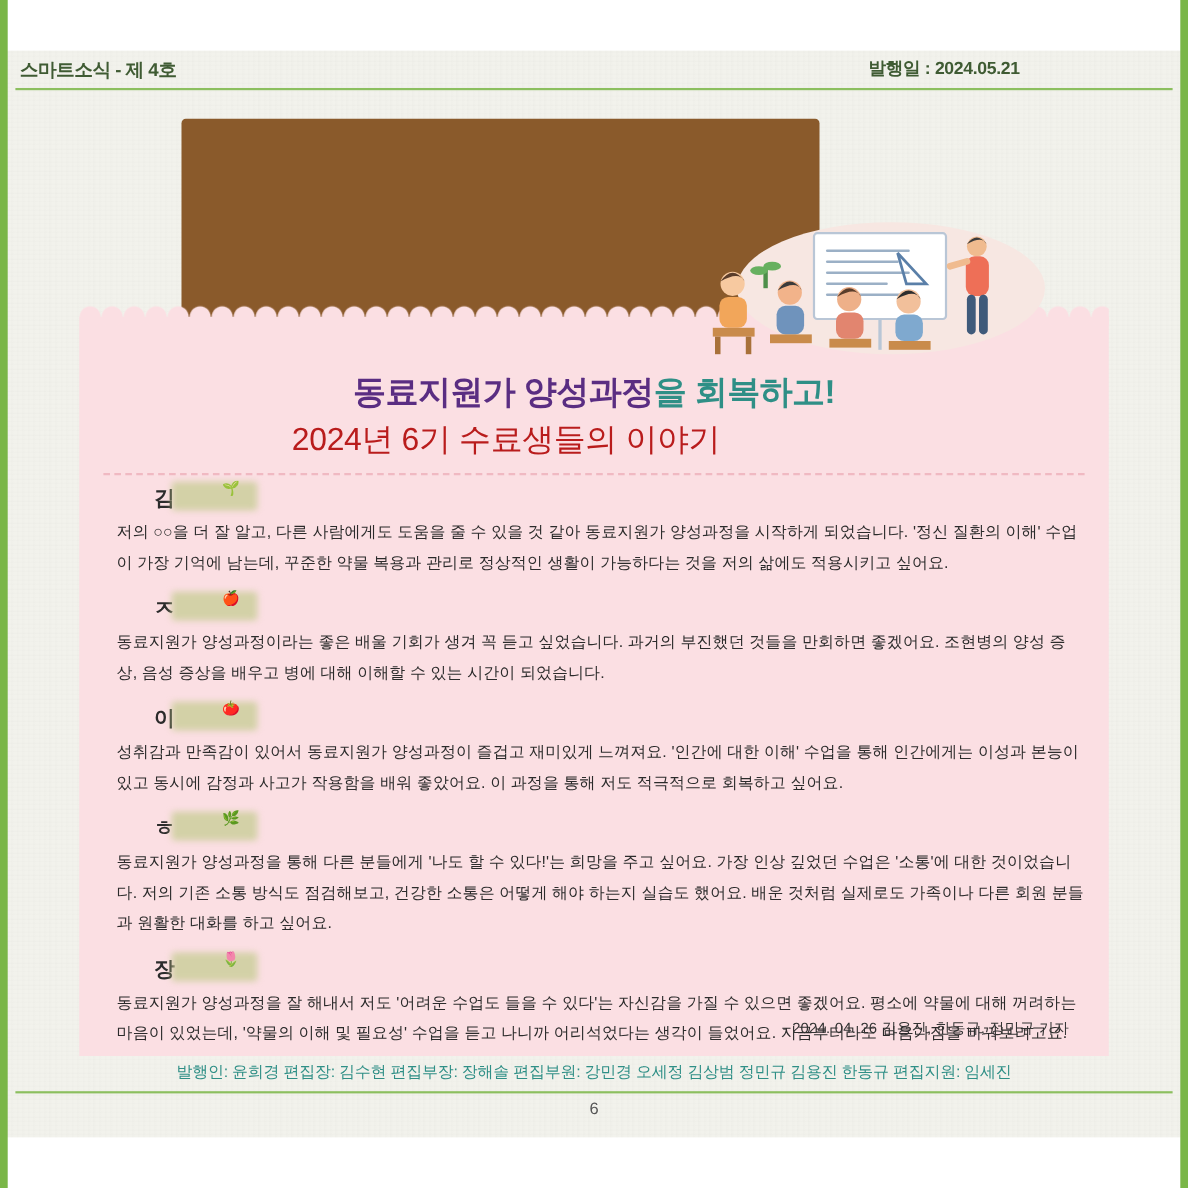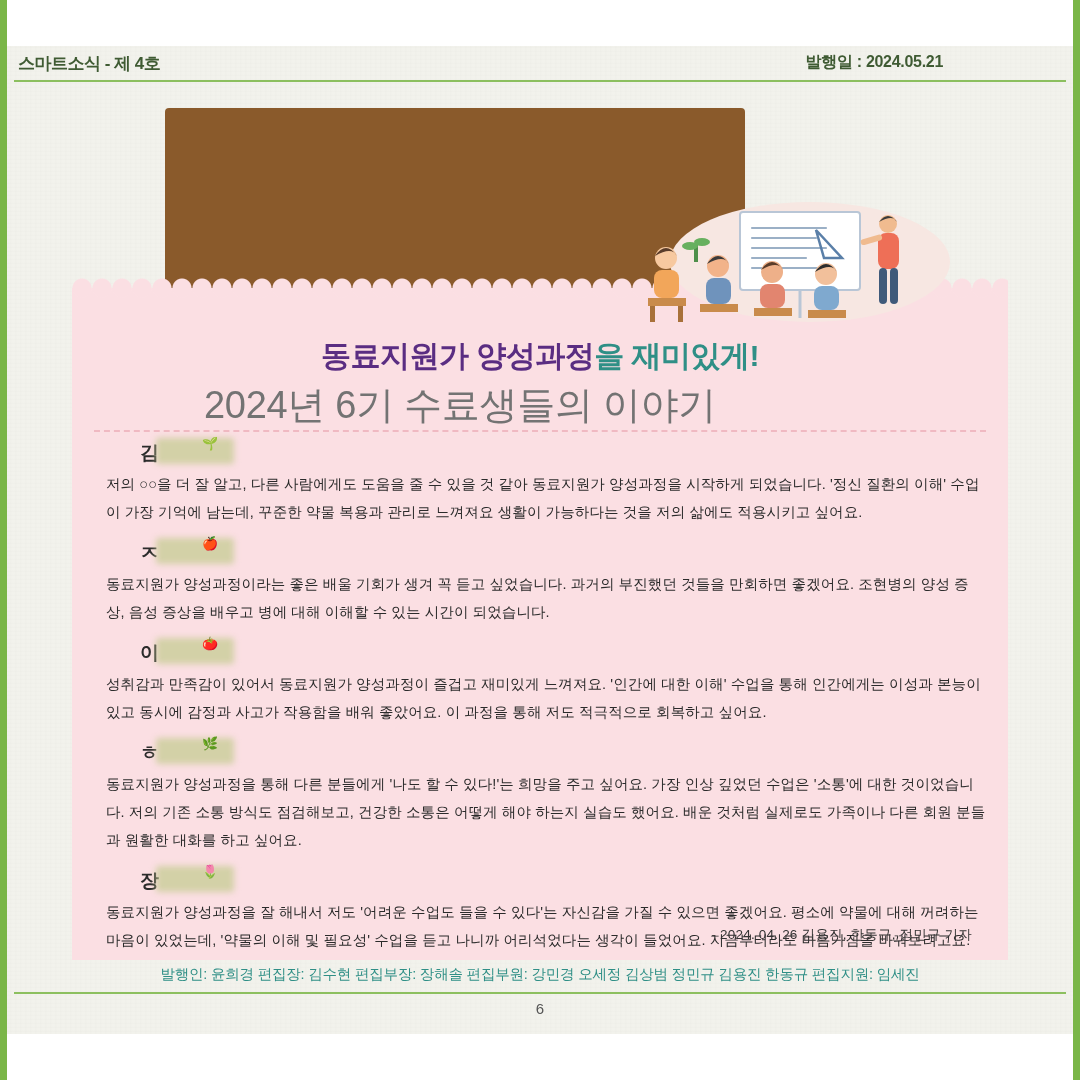--- a/index.html
+++ b/index.html
@@ -52,21 +52,20 @@
   }
 
   
   .header {
     position: absolute;
     left: 0;
     top: 52px;
     width: 947px;
     height: 46px;
     z-index: 2;
-    padding-left: 16px;
   }
   .header-title {
     position: absolute;
     left: 18px;
     top: 0;
     font-size: 17px;
     font-weight: bold;
     color: #3f5b33;
     letter-spacing: -0.5px;
   }
@@ -188,22 +187,22 @@
   .card-title-1 .tail {
     color: #2f8f86;
     font-weight: bold;
   }
   .card-title-2 {
     position: absolute;
     left: 0;
     top: 92px;
     width: 776px;
     text-align: center;
-    font-size: 38px;
-    color: #737373;
+    font-size: 29px;
+    color: #b91c1c;
     letter-spacing: -0.3px;
   }
   .dashed-rule {
     position: absolute;
     left: 22px;
     top: 142px;
     width: 892px;
     border-top: 2px dashed #f0b9c2;
   }
 
@@ -381,36 +380,36 @@
       <rect x="74" y="44" width="4" height="18" fill="#4e8f4a"></rect>
       <ellipse cx="70" cy="46" rx="8" ry="4" fill="#67b05f"></ellipse>
       <ellipse cx="82" cy="42" rx="8" ry="4" fill="#67b05f"></ellipse>
     </g>
   </svg>
 
   <div class="card">
     <div class="card-scallop-top"></div>
 
     <div class="card-title-1">
-      <span class="strong">동료지원가 양성과정</span><span class="tail">을 재미있게!</span>
+      <span class="strong">동료지원가 양성과정</span><span class="tail">을 회복하고!</span>
     </div>
     <div class="card-title-2">2024년 6기 수료생들의 이야기</div>
     <div class="dashed-rule"></div>
 
     <div class="entries">
 
       <div class="entry">
         <div class="entry-name-row">
           <span class="entry-name">
             <span>김</span>
             <span class="redact"></span>
           </span>
           <span class="entry-deco">🌱</span>
         </div>
-        <div class="entry-text">저의 ○○을 더 잘 알고, 다른 사람에게도 도움을 줄 수 있을 것 같아 동료지원가 양성과정을 시작하게 되었습니다. '정신 질환의 이해' 수업이 가장 기억에 남는데, 꾸준한 약물 복용과 관리로 느껴져요 생활이 가능하다는 것을 저의 삶에도 적용시키고 싶어요.</div>
+        <div class="entry-text">저의 ○○을 더 잘 알고, 다른 사람에게도 도움을 줄 수 있을 것 같아 동료지원가 양성과정을 시작하게 되었습니다. '정신 질환의 이해' 수업이 가장 기억에 남는데, 꾸준한 약물 복용과 관리로 정상적인 생활이 가능하다는 것을 저의 삶에도 적용시키고 싶어요.</div>
       </div>
 
       <div class="entry">
         <div class="entry-name-row">
           <span class="entry-name">
             <span>ㅈ</span>
             <span class="redact"></span>
           </span>
           <span class="entry-deco">🍎</span>
         </div>

